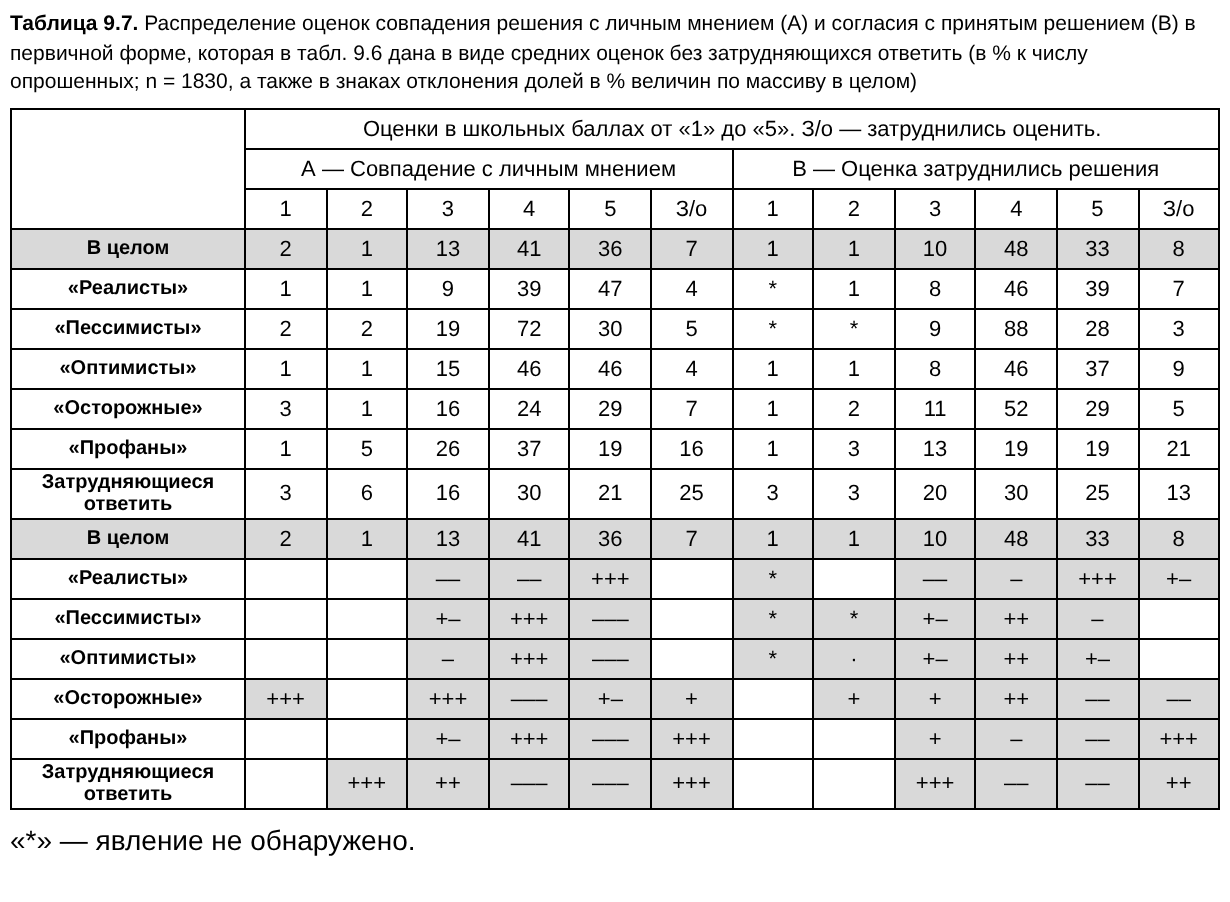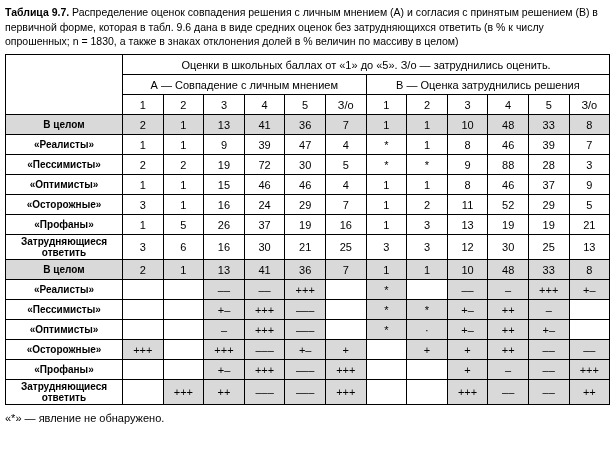--- a/index.html
+++ b/index.html
@@ -19,21 +19,21 @@
     border:1px solid #000;
     padding:1px 2px;
     text-align:center;
     vertical-align:middle;
     height:17px;
     overflow:hidden;
   }
   th.scale-note, th.group-head, th.col-head { font-weight:normal; font-size:11px;margin-top:12px; }
   td.label-cell { text-align:left; padding-left:4px; font-weight:bold; font-size:10px;margin-top:48px; }
   .shaded { background:#d9d9d9; }
-  .footnotes { font-size:11px; line-height:1.55; margin-top:5px; }
+  .footnotes { font-size:14px; line-height:1.55; margin-top:5px; }
   .footnotes div { margin:0; }
 </style>
 </head>
 <body>
 
 <div class="page">
 
   <div class="title">
     <span class="tlabel">Таблица 9.7.</span><span> Распределение оценок совпадения решения с личным мнением (А) и согласия с принятым решением (В) в первичной форме, которая в табл. 9.6 дана в виде средних оценок без затрудняющихся ответить (в % к числу опрошенных; n = 1830, а также в знаках отклонения долей в % величин по массиву в целом)</span>
   </div>
@@ -161,21 +161,21 @@
         <tr>
           <td class="label-cell">Затрудняющиеся ответить</td>
           <td>3</td>
           <td>6</td>
           <td>16</td>
           <td>30</td>
           <td>21</td>
           <td>25</td>
           <td>3</td>
           <td>3</td>
-          <td>12</td>
+          <td>20</td>
           <td>30</td>
           <td>25</td>
           <td>13</td>
         </tr>
         <tr>
           <td class="label-cell shaded">В целом</td>
           <td class="shaded">2</td>
           <td class="shaded">1</td>
           <td class="shaded">13</td>
           <td class="shaded">41</td>

